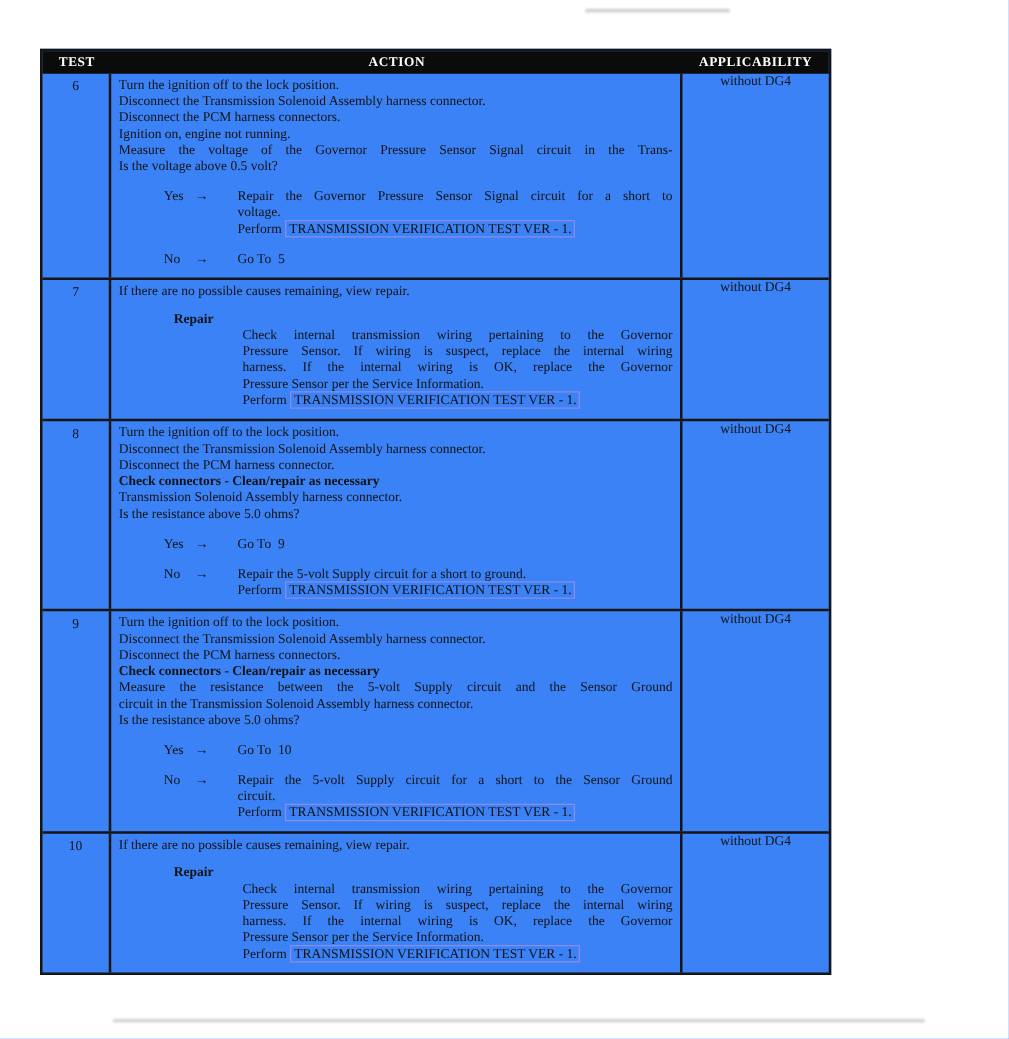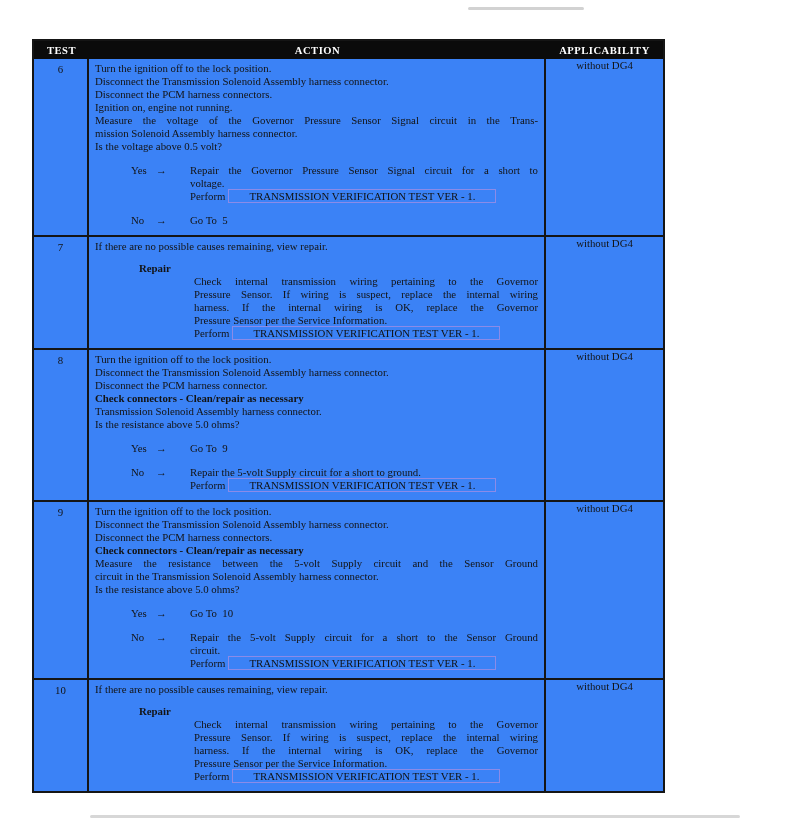--- a/index.html
+++ b/index.html
@@ -32,21 +32,21 @@
   .bold{font-weight:bold;}
   .just{text-align:justify;text-align-last:justify;}
   .answer{display:flex;margin-top:11px;}
   .ans-label{flex:none;width:25px;margin-left:36px;}
   .ans-arrow{flex:none;width:34px;}
   .ans-body{flex:1;min-width:0;}
   .repair-label{margin-top:9px;margin-left:44px;font-weight:bold;}
   .repair-body{margin-left:99px;}
   .perform-word{margin-right:3px;}
   .ver-link{
-    border:1px solid #8b8be8;padding:0 20px;cursor:pointer;color:#111;
+    border:1px solid #8b8be8;padding:0 2px;cursor:pointer;color:#111;
   }
   .smudge{
     position:absolute;background:#9c9c9c;border-radius:2px;
     filter:blur(.7px);
   }
   .smudge.top{left:468px;top:7px;width:116px;height:3px;opacity:.45;}
   .smudge.bottom{left:90px;top:815px;width:650px;height:3px;opacity:.4;}
 </style>
 </head>
 <body>
@@ -60,21 +60,20 @@
   <div id="tbody">
       <div class="row">
         <div class="cell test-cell">6</div>
         <div class="cell action-cell">
           <div class="ln">Turn the ignition off to the lock position.</div>
           <div class="ln">Disconnect the Transmission Solenoid Assembly harness connector.</div>
           <div class="ln">Disconnect the PCM harness connectors.</div>
           <div class="ln">Ignition on, engine not running.</div>
           <div>
             <div class="ln just">Measure the voltage of the Governor Pressure Sensor Signal circuit in the Trans-</div>
-            <div class="ln">mission Solenoid Assembly harness connector.</div>
           </div>
           <div class="ln">Is the voltage above 0.5 volt?</div>
           <div class="answer">
             <span class="ans-label">Yes</span>
             <span class="ans-arrow">→</span>
             <div class="ans-body">
               <div class="ln just">Repair the Governor Pressure Sensor Signal circuit for a short to</div>
               <div class="ln">voltage.</div>
               <div class="ln"><span class="perform-word">Perform</span><span class="ver-link">TRANSMISSION VERIFICATION TEST VER - 1.</span></div>
             </div>

